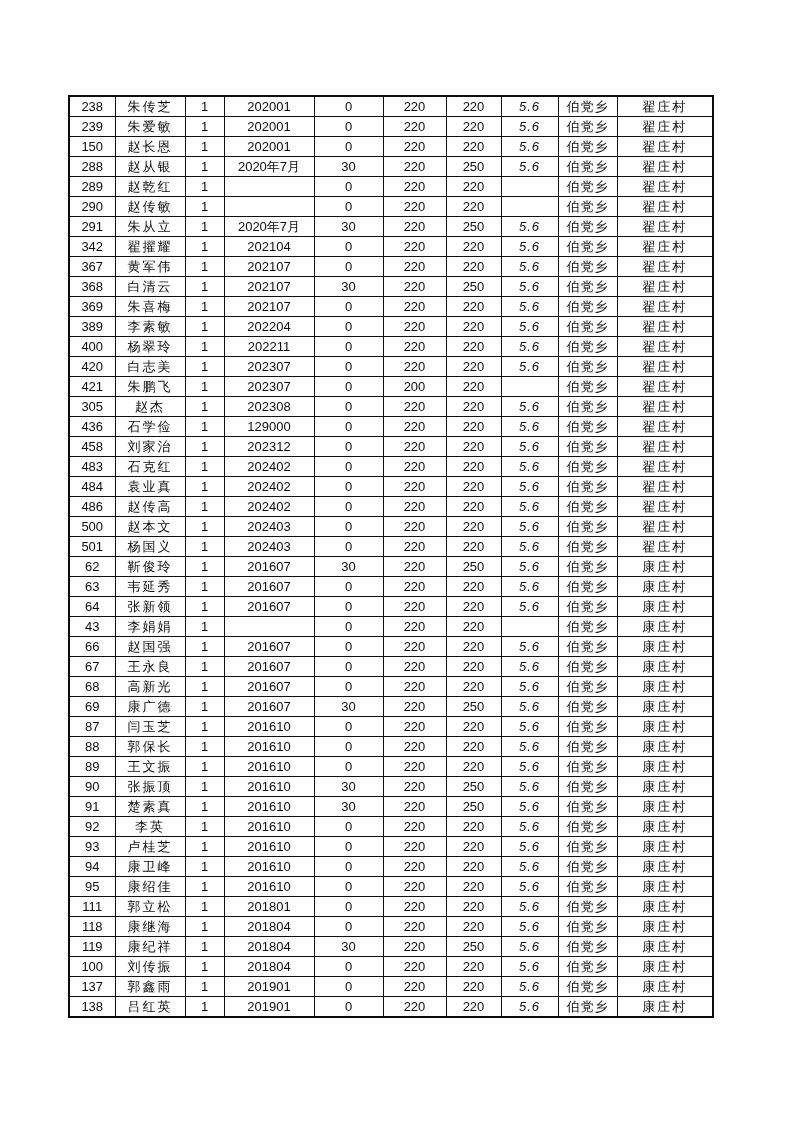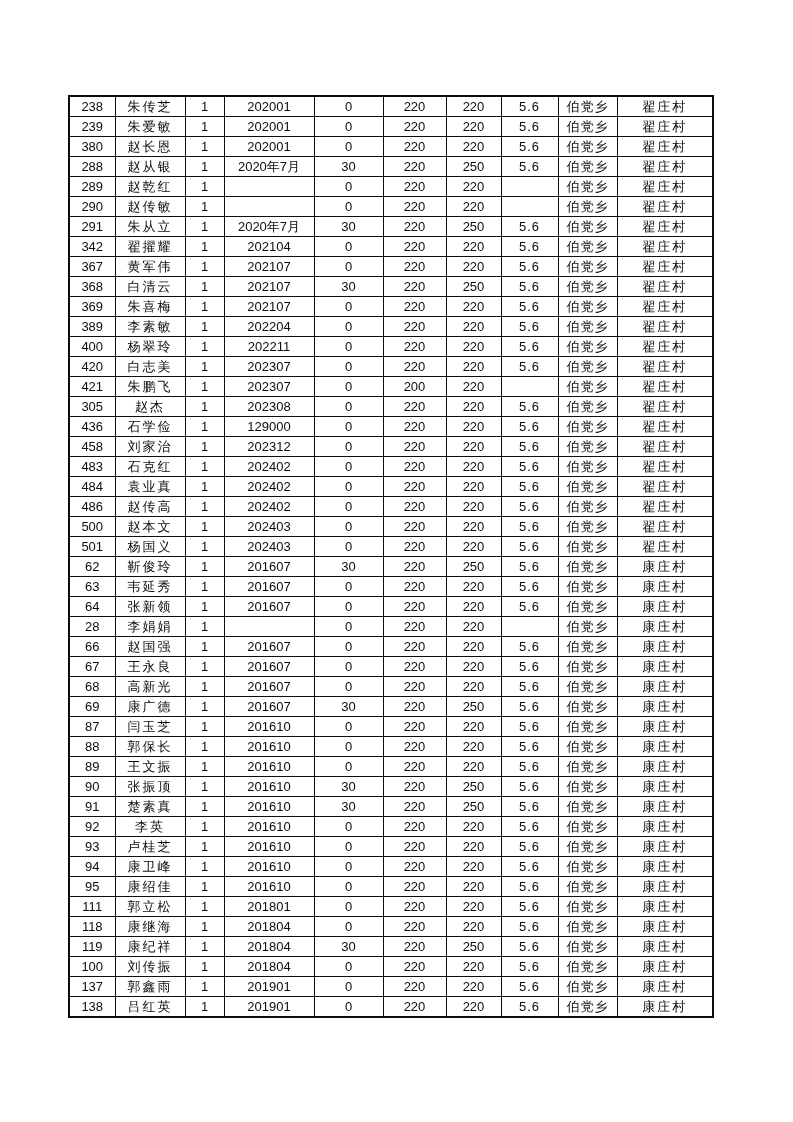--- a/index.html
+++ b/index.html
@@ -32,21 +32,21 @@
     white-space: nowrap;
     overflow: hidden;
     color: #0c0c0c;
     font-family: "Liberation Sans", sans-serif;
     font-size: 13px;
     line-height: 19px;
   }
   
   td.c1 { font-size: 12.5px; letter-spacing: 2px; }
   td.c3 { font-size: 12.5px; }
-  td.c7 { letter-spacing: 1px; }
+  td.c7 { letter-spacing: 1px; font-style: italic; }
   td.c8 { font-size: 12.5px; letter-spacing: 1px; }
   td.c9 { font-size: 12.5px; letter-spacing: 2px; }
 </style>
 </head>
 <body>
 
 <div class="page">
   <table class="records">
     <colgroup>
       <col style="width:46px">
@@ -79,21 +79,21 @@
           <td class="c2">1</td>
           <td class="c3">202001</td>
           <td class="c4">0</td>
           <td class="c5">220</td>
           <td class="c6">220</td>
           <td class="c7">5.6</td>
           <td class="c8">伯党乡</td>
           <td class="c9">翟庄村</td>
         </tr>
         <tr>
-          <td class="c0">380</td>
+          <td class="c0">150</td>
           <td class="c1">赵长恩</td>
           <td class="c2">1</td>
           <td class="c3">202001</td>
           <td class="c4">0</td>
           <td class="c5">220</td>
           <td class="c6">220</td>
           <td class="c7">5.6</td>
           <td class="c8">伯党乡</td>
           <td class="c9">翟庄村</td>
         </tr>
@@ -367,21 +367,21 @@
           <td class="c2">1</td>
           <td class="c3">201607</td>
           <td class="c4">0</td>
           <td class="c5">220</td>
           <td class="c6">220</td>
           <td class="c7">5.6</td>
           <td class="c8">伯党乡</td>
           <td class="c9">康庄村</td>
         </tr>
         <tr>
-          <td class="c0">28</td>
+          <td class="c0">43</td>
           <td class="c1">李娟娟</td>
           <td class="c2">1</td>
           <td class="c3"></td>
           <td class="c4">0</td>
           <td class="c5">220</td>
           <td class="c6">220</td>
           <td class="c7"></td>
           <td class="c8">伯党乡</td>
           <td class="c9">康庄村</td>
         </tr>

